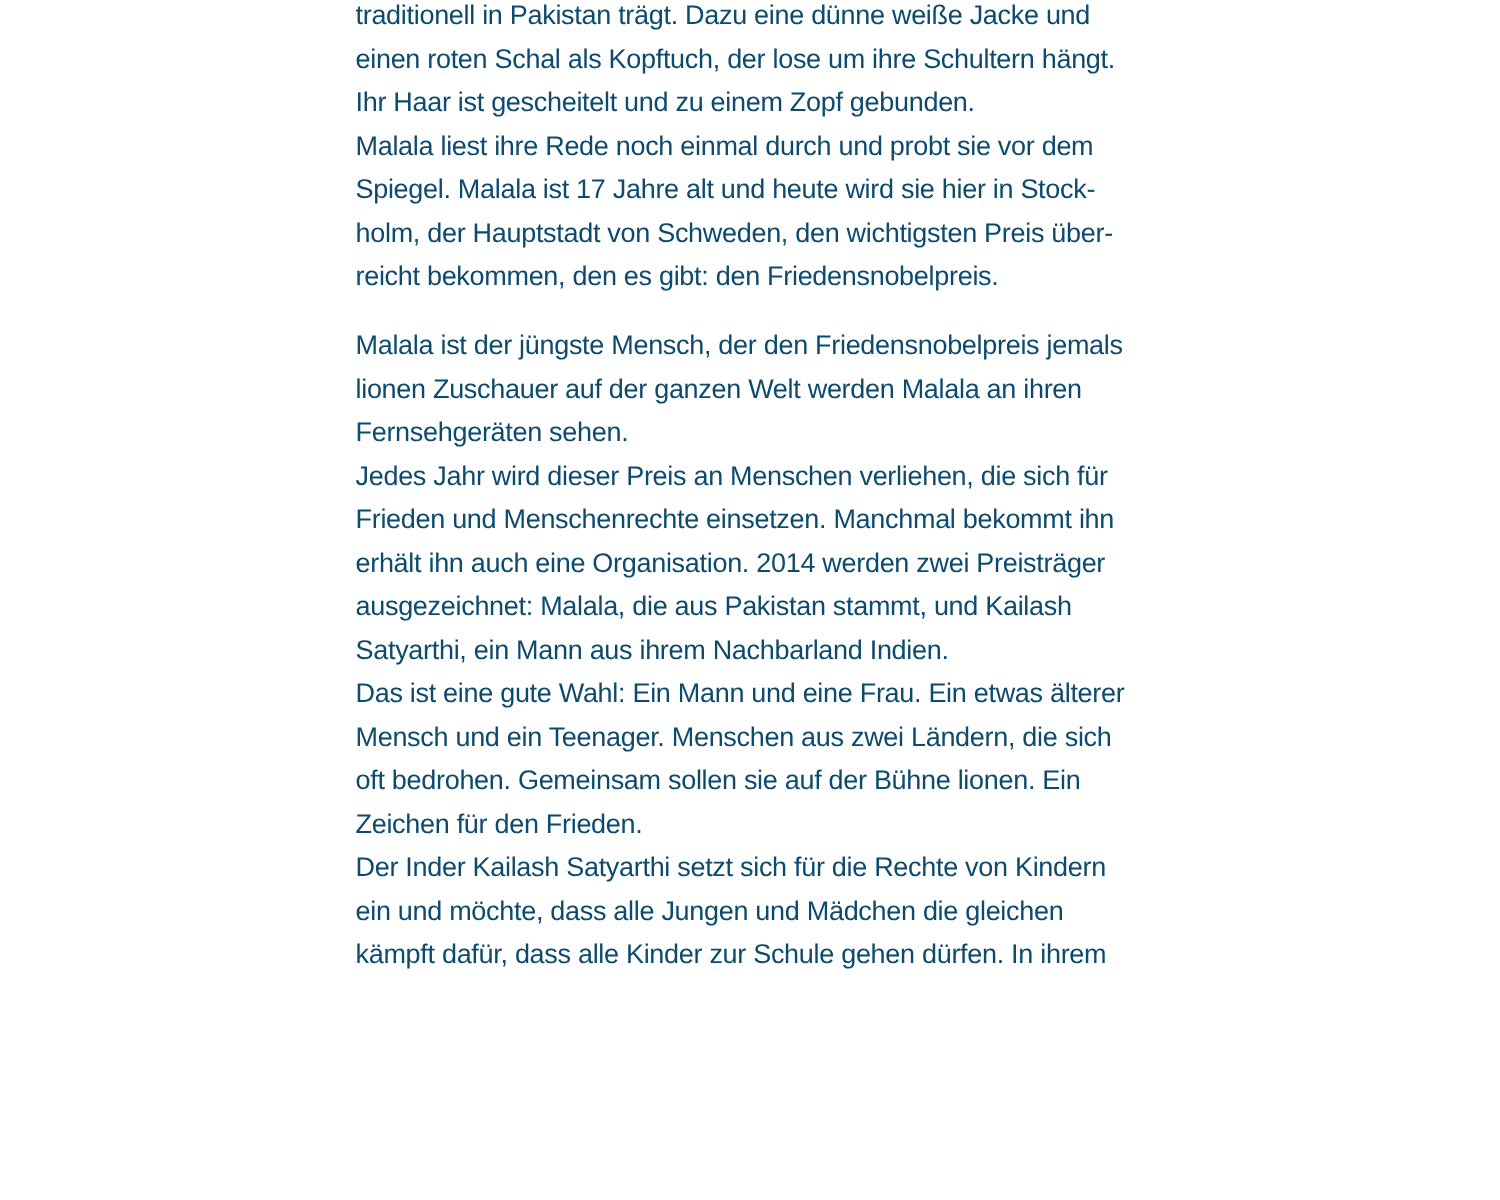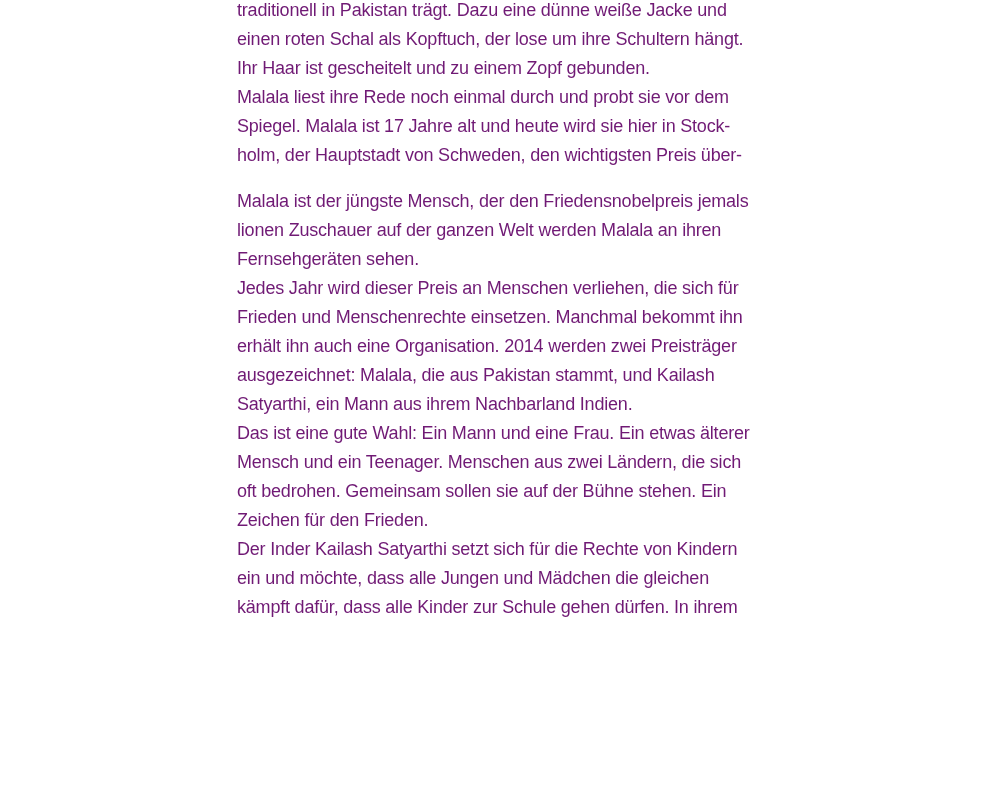--- a/index.html
+++ b/index.html
@@ -7,21 +7,21 @@
     padding: 0;
     background: #ffffff;
   }
   .page {
     position: relative;
     width: 1000px;
     height: 800px;
     background: #ffffff;
     overflow: hidden;
     font-family: "Liberation Sans", "DejaVu Sans", sans-serif;
-    color: #701a75;
+    color: #0c4a6e;
   }
   .text-block {
     position: absolute;
     left: 237px;
     top: -4px;
     width: 526px;
     font-size: 18px;
     letter-spacing: -0.2px;
     line-height: 29px;
   }
@@ -46,33 +46,34 @@
 
 <div class="page">
   <div class="text-block" id="text-block">
       <div class="block">
         <div class="line">traditionell in Pakistan trägt. Dazu eine dünne weiße Jacke und</div>
         <div class="line">einen roten Schal als Kopftuch, der lose um ihre Schultern hängt.</div>
         <div class="line">Ihr Haar ist gescheitelt und zu einem Zopf gebunden.</div>
         <div class="line">Malala liest ihre Rede noch einmal durch und probt sie vor dem</div>
         <div class="line">Spiegel. Malala ist 17 Jahre alt und heute wird sie hier in Stock-</div>
         <div class="line">holm, der Hauptstadt von Schweden, den wichtigsten Preis über-</div>
+        <div class="line">reicht bekommen, den es gibt: den Friedensnobelpreis.</div>
       </div>
       <div class="block">
         <div class="line">Malala ist der jüngste Mensch, der den Friedensnobelpreis jemals</div>
         <div class="line">lionen Zuschauer auf der ganzen Welt werden Malala an ihren</div>
         <div class="line">Fernsehgeräten sehen.</div>
         <div class="line">Jedes Jahr wird dieser Preis an Menschen verliehen, die sich für</div>
         <div class="line">Frieden und Menschenrechte einsetzen. Manchmal bekommt ihn</div>
         <div class="line">erhält ihn auch eine Organisation. 2014 werden zwei Preisträger</div>
         <div class="line">ausgezeichnet: Malala, die aus Pakistan stammt, und Kailash</div>
         <div class="line">Satyarthi, ein Mann aus ihrem Nachbarland Indien.</div>
         <div class="line">Das ist eine gute Wahl: Ein Mann und eine Frau. Ein etwas älterer</div>
         <div class="line">Mensch und ein Teenager. Menschen aus zwei Ländern, die sich</div>
-        <div class="line">oft bedrohen. Gemeinsam sollen sie auf der Bühne stehen. Ein</div>
+        <div class="line">oft bedrohen. Gemeinsam sollen sie auf der Bühne lionen. Ein</div>
         <div class="line">Zeichen für den Frieden.</div>
         <div class="line">Der Inder Kailash Satyarthi setzt sich für die Rechte von Kindern</div>
         <div class="line">ein und möchte, dass alle Jungen und Mädchen die gleichen</div>
         <div class="line">kämpft dafür, dass alle Kinder zur Schule gehen dürfen. In ihrem</div>
       </div>
     </div>
   <div class="page-number">31</div>
 </div>
 
 </body></html>

